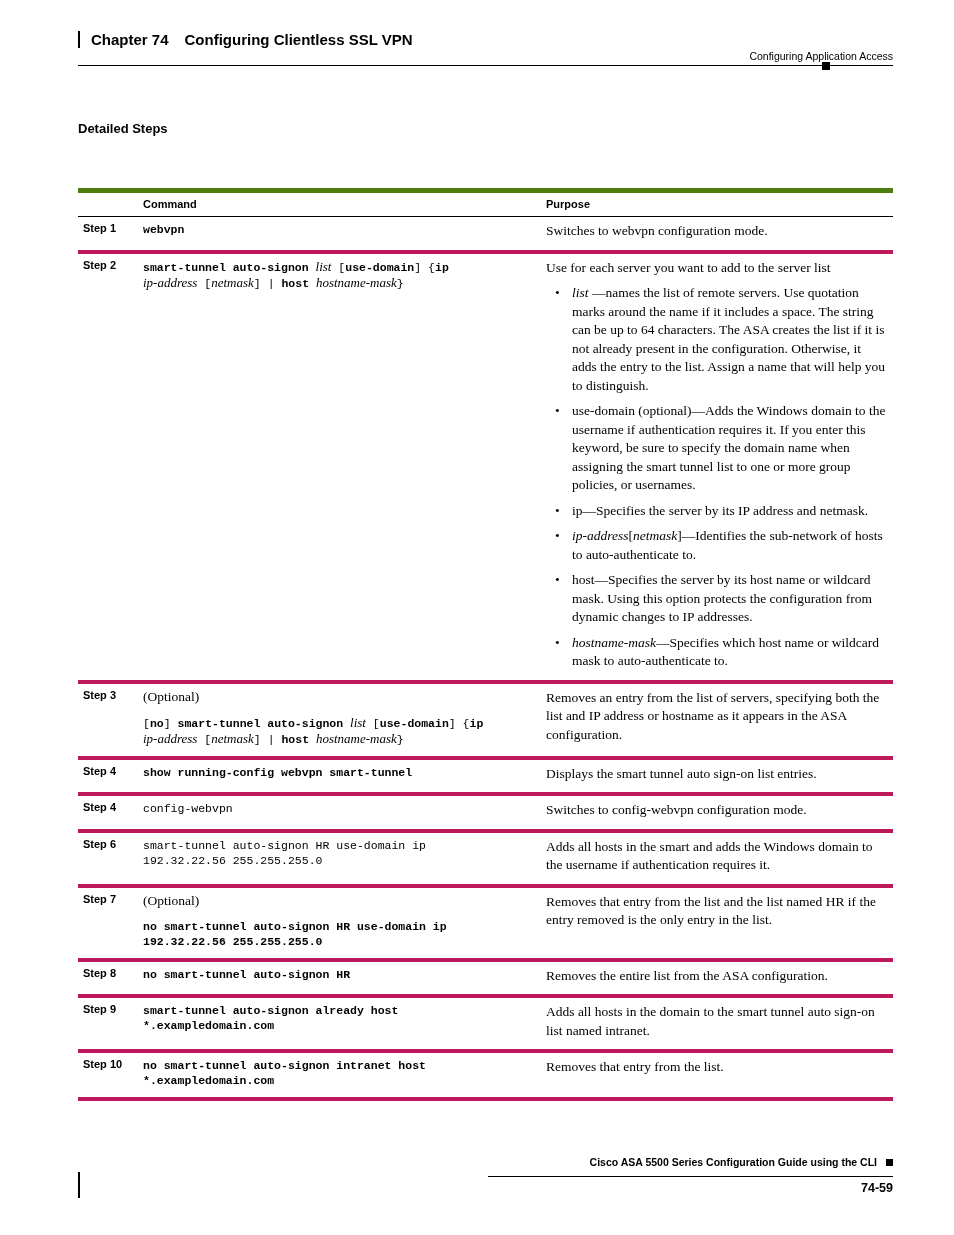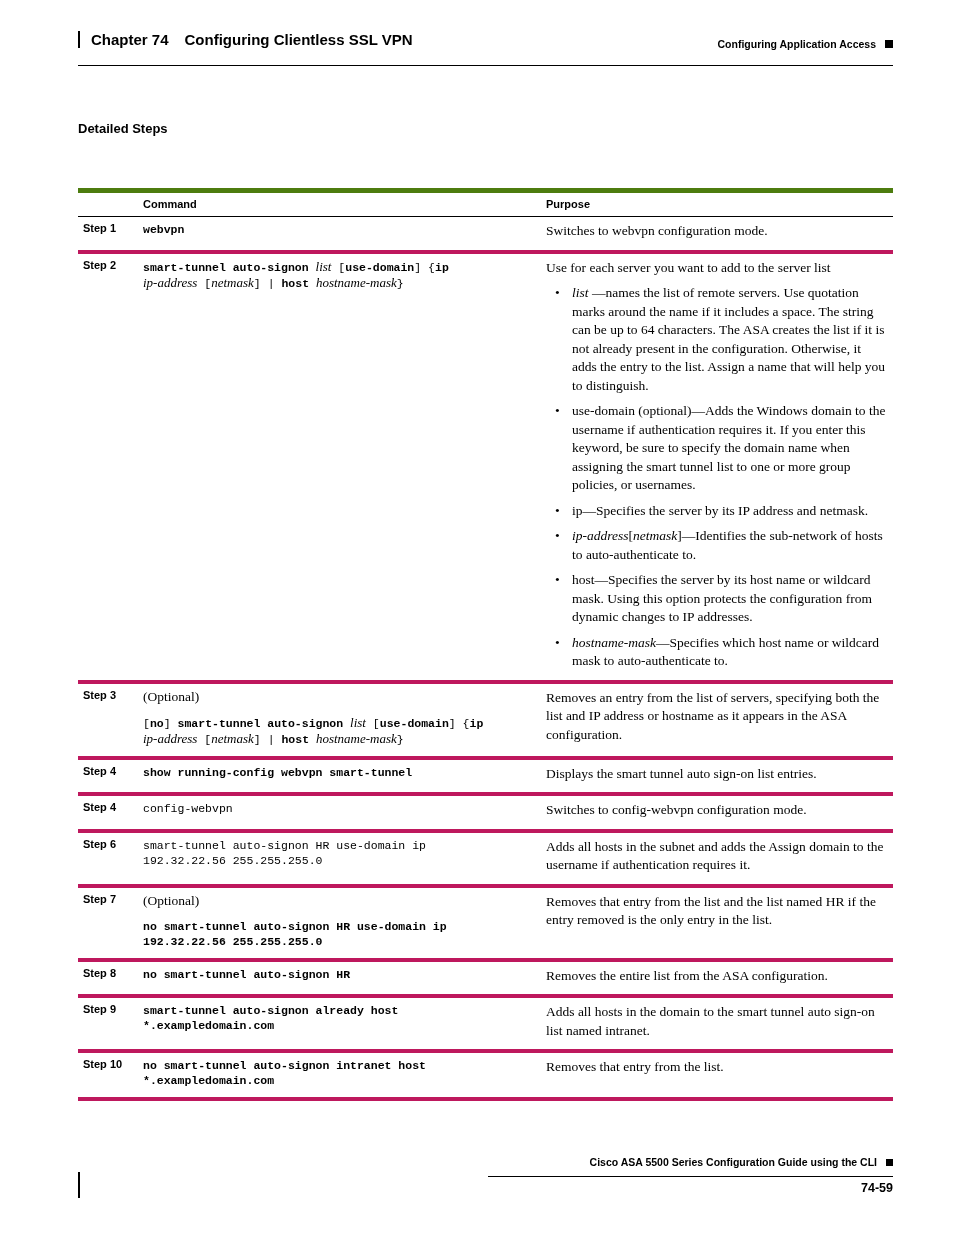--- a/index.html
+++ b/index.html
@@ -10,21 +10,21 @@
     position: relative; overflow: hidden;
     font-family: "Liberation Serif", serif;
   }
   .abs { position: absolute; }
   .sans { font-family: "Liberation Sans", sans-serif; }
 
   
   .hdr-left { left: 78px; top: 31px; display: flex; align-items: center; font-weight: bold; font-size: 15px; }
   .hdr-vbar { width: 2px; height: 17px; background: #000; margin-right: 11px; }
   .hdr-chapter { margin-right: 16px; white-space: nowrap; }
-  .hdr-right { top: 38px; right: 61px; display: flex; align-items: center; font-weight: bold; font-size: 10.5px; }
+  .hdr-right { top: 50px; right: 61px; display: flex; align-items: center; font-weight: normal; font-size: 10.5px; flex-direction: column; }
   .hdr-square { width: 8px; height: 8px; background: #000; margin-left: 9px; }
   .hdr-rule { left: 78px; right: 61px; top: 65px; height: 0; border-top: 1px solid #000; }
 
   
   .doc-heading { left: 78px; top: 121px; font-weight: bold; font-size: 13px; }
 
   
   table.steps { position: absolute; left: 78px; top: 188px; width: 815px; border-collapse: collapse; table-layout: fixed; }
   table.steps th {
     font-family: "Liberation Sans", sans-serif; font-weight: bold; font-size: 11px;
@@ -142,21 +142,21 @@
         <td class="step">Step 4</td>
         <td class="cmd"><span class="seg-m">config-webvpn</span></td>
         <td class="purpose">
           <div class="lead"><span class="seg-t">Switches to config-webvpn configuration mode.</span></div>
         </td>
       </tr>
       <tr>
         <td class="step">Step 6</td>
         <td class="cmd"><span class="seg-m">smart-tunnel auto-signon HR use-domain ip</span><br><span class="seg-m">192.32.22.56 255.255.255.0</span></td>
         <td class="purpose">
-          <div class="lead"><span class="seg-t">Adds all hosts in the subnet and adds the Assign domain to the username if authentication requires it.</span></div>
+          <div class="lead"><span class="seg-t">Adds all hosts in the smart and adds the Windows domain to the username if authentication requires it.</span></div>
         </td>
       </tr>
       <tr>
         <td class="step">Step 7</td>
         <td class="cmd"><span class="seg-p">(Optional)</span><div class="gap"></div><span class="seg-b">no smart-tunnel auto-signon HR use-domain ip</span><br><span class="seg-b">192.32.22.56 255.255.255.0</span></td>
         <td class="purpose">
           <div class="lead"><span class="seg-t">Removes that entry from the list and the list named HR if the entry removed is the only entry in the list.</span></div>
         </td>
       </tr>
       <tr>

